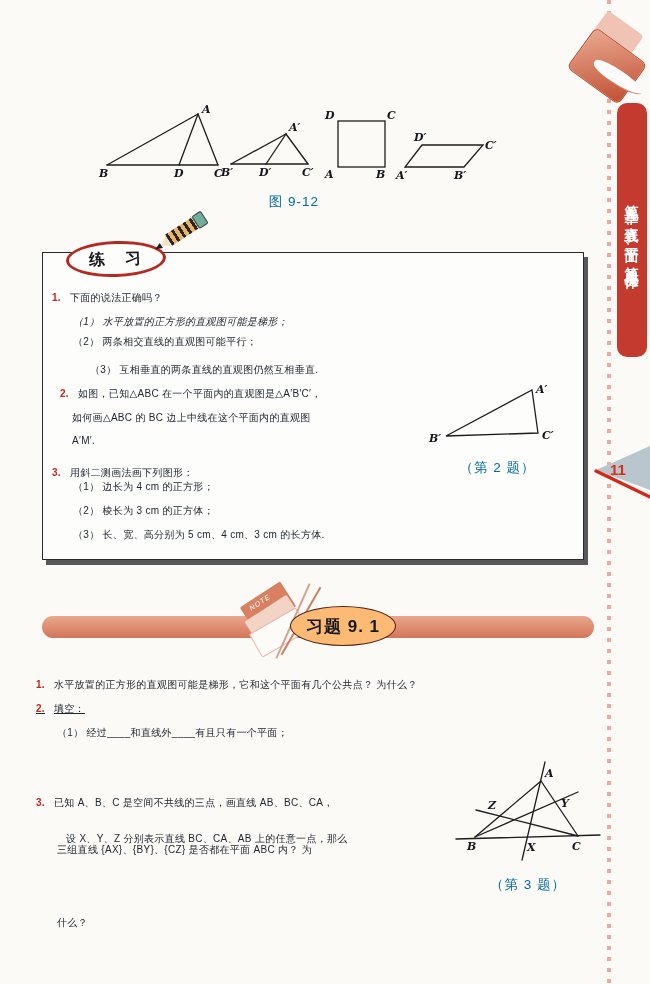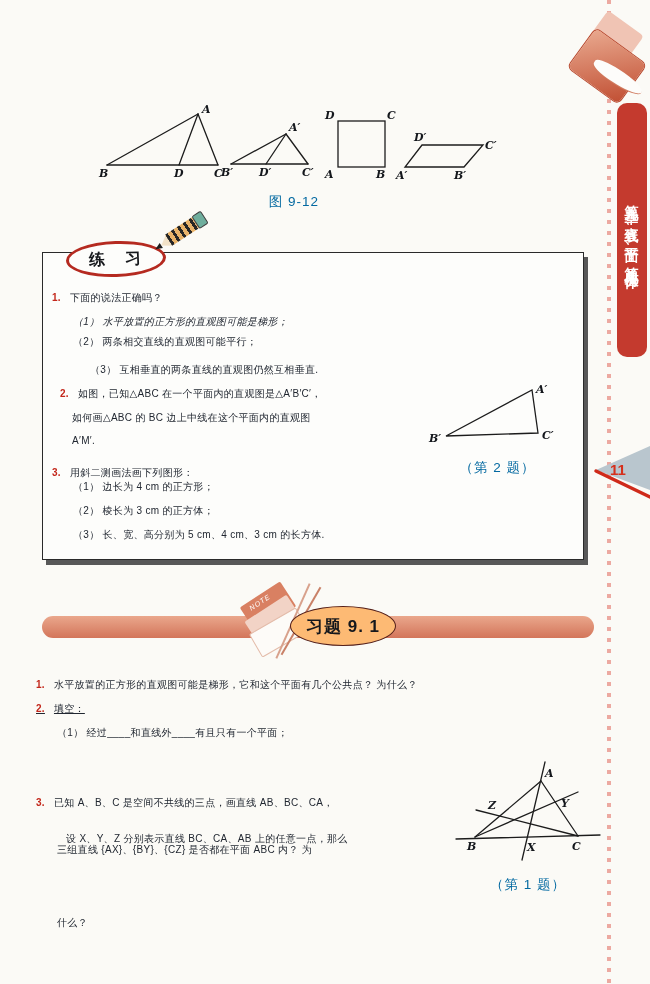--- a/index.html
+++ b/index.html
@@ -140,21 +140,21 @@
     <line x1="95" y1="5" x2="72" y2="103"></line>
     <line x1="25" y1="80" x2="128" y2="35"></line>
     <line x1="128" y1="79" x2="26" y2="53"></line>
     <text class="mlabel" x="95" y="20">A</text>
     <text class="mlabel" x="17" y="93">B</text>
     <text class="mlabel" x="122" y="93">C</text>
     <text class="mlabel" x="77" y="94">X</text>
     <text class="mlabel" x="38" y="52">Z</text>
     <text class="mlabel" x="111" y="50">Y</text>
   </svg>
-  <div class="caption" style="left:450px;top:876px;width:156px;">（第 1 题）</div>
+  <div class="caption" style="left:450px;top:876px;width:156px;">（第 3 题）</div>
 
   <div class="dots"></div>
   <div class="book">
     <div class="bk bk1"></div>
     <div class="bk bk2"></div>
     <div class="bk bk3"></div>
   </div>
   <div class="chapter-tab">第九章　直线、平面、简单几何体</div>
   <svg style="left:594px;top:444px;" width="56" height="62" viewBox="0 0 56 62">
     <polygon points="2,26 56,2 56,46" style="fill:#b9c6ce;stroke:none;"></polygon>

